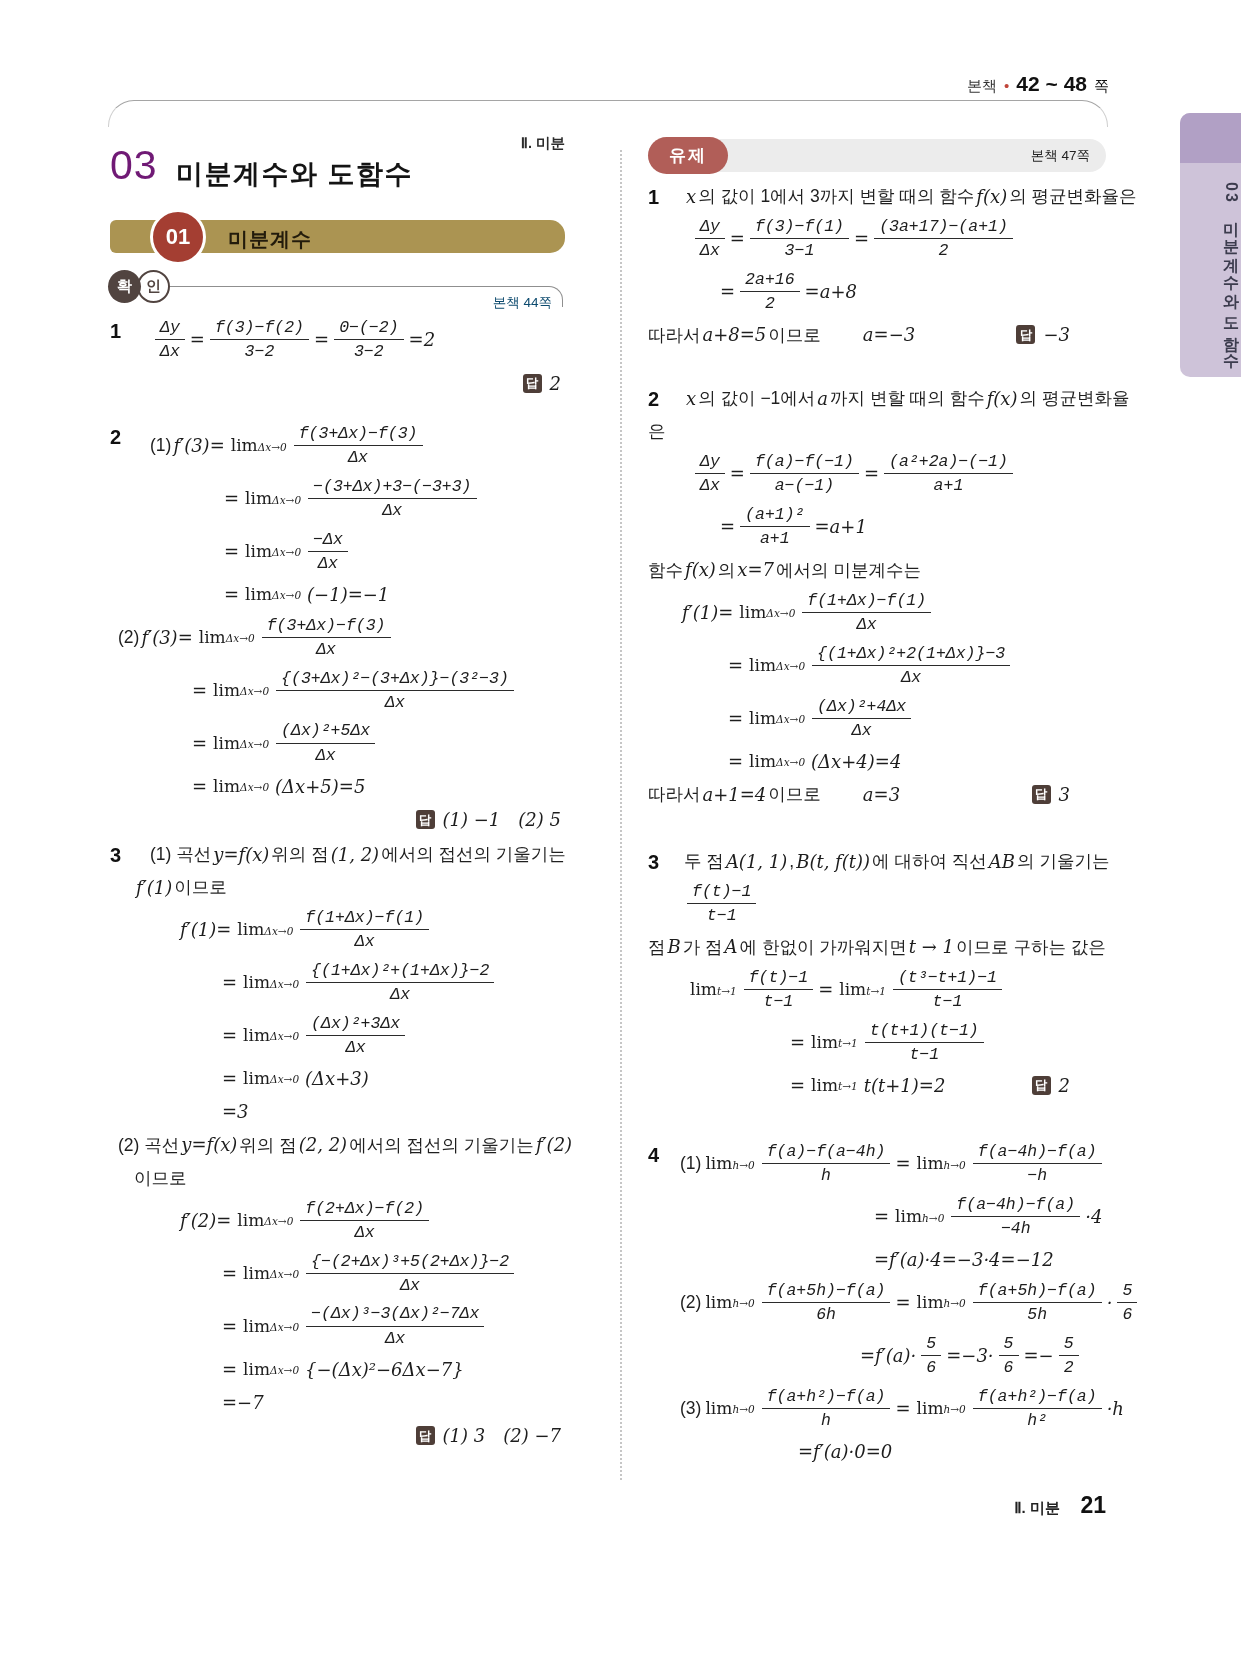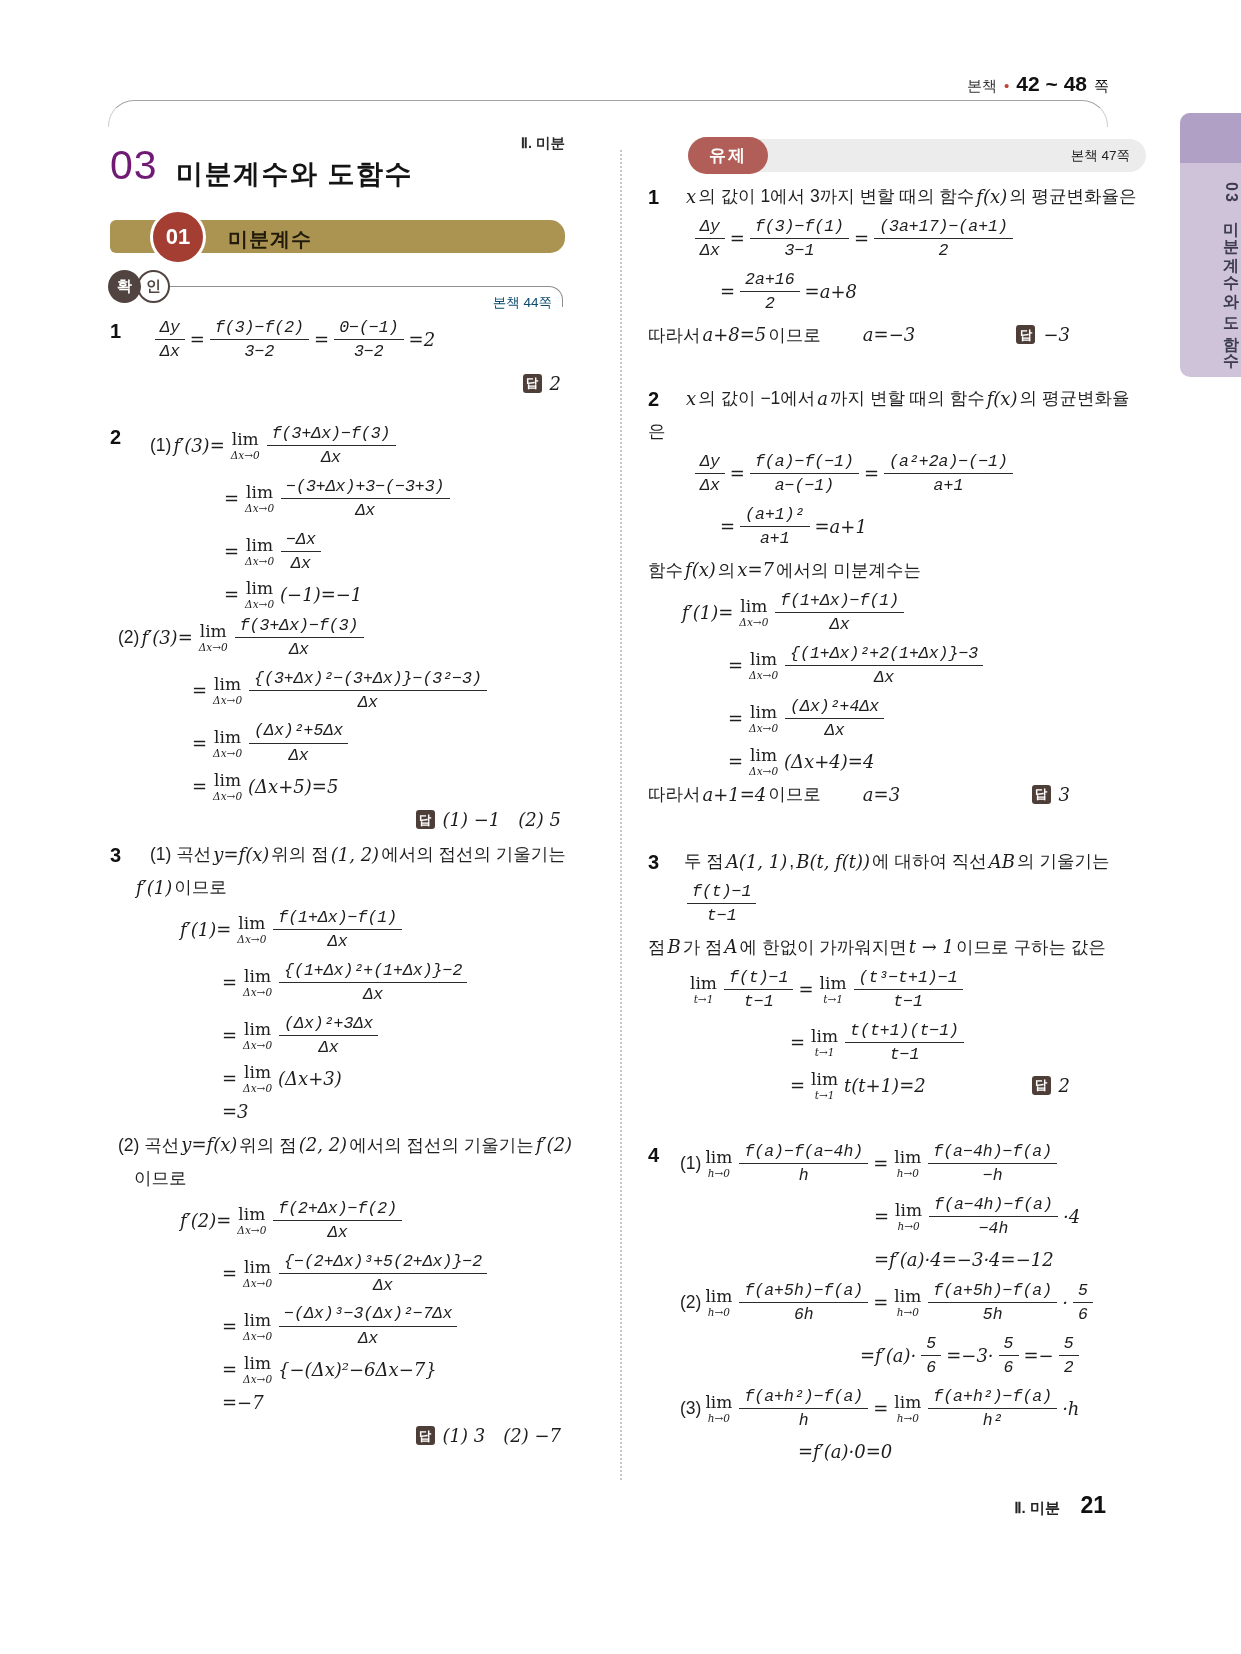--- a/index.html
+++ b/index.html
@@ -29,21 +29,21 @@
   
   .confirm-badge{position:absolute;left:108px;top:270px;display:flex;z-index:2;}
   .cb1,.cb2{width:33px;height:33px;border-radius:50%;display:flex;align-items:center;justify-content:center;
             font-size:15px;font-weight:bold;box-sizing:border-box;}
   .cb1{background:#514440;color:#fff;z-index:2;}
   .cb2{background:#fff;color:#514440;border:2.5px solid #514440;margin-left:-4px;z-index:1;}
   .confirm-rule{position:absolute;left:150px;top:286px;width:412px;height:20px;
                 border-top:1.5px solid #8f8f8f;border-right:1.5px solid #8f8f8f;border-radius:0 14px 0 0;}
   .confirm-page{position:absolute;left:420px;top:294px;width:132px;text-align:right;font-size:13.5px;color:#0c4a6e;}
   
-  .yuje-bar{position:absolute;left:688px;top:139px;width:458px;height:33px;background:#ececec;border-radius:17px;}
+  .yuje-bar{position:absolute;left:648px;top:139px;width:458px;height:33px;background:#ececec;border-radius:17px;}
   .yuje-pill{position:absolute;left:0;top:-2px;height:37px;padding:0 21px;background:#b15e58;color:#fff;
              border-radius:19px;font-weight:bold;font-size:17px;display:flex;align-items:center;letter-spacing:2px;}
   .yuje-page{position:absolute;right:16px;top:8px;font-size:13.5px;color:#222;}
   
   .divider{position:absolute;left:620px;top:150px;height:1330px;width:0;border-left:2px dotted #c6c6c6;}
   
   .side-tab{position:absolute;left:1180px;top:113px;width:61px;height:264px;background:#cec3d9;
             border-radius:10px 0 0 10px;overflow:hidden;}
   .side-tab .cap{height:50px;background:#b1a0c5;}
   .side-tab .vtext{position:absolute;top:58px;left:0;width:100%;height:200px;
@@ -62,21 +62,21 @@
   #col-right .problem:nth-of-type(3){top:843px;}
   #col-right .problem:nth-of-type(4){top:1136px;}
   .pnum{position:absolute;left:0;top:8px;font-size:20px;font-weight:bold;color:#111;}
   .line{display:flex;align-items:center;white-space:nowrap;margin:3px 0;min-height:30px;}
   .kr{font-size:17.5px;color:#1f1f1f;}
   .m{font-family:"DejaVu Serif",serif;font-style:italic;font-size:18px;margin:0 2px;color:#1d1d1d;}
   .frac{display:inline-flex;flex-direction:column;align-items:center;margin:2px 3px;
         font-family:Liberation Mono, monospace;font-style:italic;font-size:16.5px;line-height:1.3;color:#1d1d1d;}
   .frac .fn{padding:0 5px 1px;border-bottom:1.4px solid #2b2b2b;}
   .frac .fd{padding:1px 5px 0;}
-  .lim{display:inline-flex;flex-direction:column;align-items:center;margin:0 4px;line-height:1;
+  .lim{display:inline-flex;flex-direction:row;align-items:center;margin:0 4px;line-height:1;
        font-family:"DejaVu Serif",serif;color:#1d1d1d;}
   .lim .lt{font-size:17px;}
   .lim .ls{font-size:10.5px;font-style:italic;margin-top:2px;}
   .gap{display:inline-block;}
   .badge{display:inline-flex;align-items:center;justify-content:center;background:#4e3e38;color:#fff;
          font-size:12.5px;font-weight:bold;width:19px;height:19px;border-radius:3px;line-height:1;}
   .ans-text{font-family:"DejaVu Serif",serif;font-style:italic;font-size:18px;margin-left:8px;color:#1d1d1d;}
   .ans-row{display:flex;justify-content:flex-end;align-items:center;margin-top:8px;padding-right:4px;}
   .answer-inline{margin-left:auto;display:flex;align-items:center;padding-right:36px;}
   
@@ -128,21 +128,21 @@
             <span class="fn">Δy</span>
             <span class="fd">Δx</span>
           </span>
           <span class="m">=</span>
           <span class="frac">
             <span class="fn">f(3)−f(2)</span>
             <span class="fd">3−2</span>
           </span>
           <span class="m">=</span>
           <span class="frac">
-            <span class="fn">0−(−1)</span>
+            <span class="fn">0−(−2)</span>
             <span class="fd">3−2</span>
           </span>
           <span class="m">=2</span>
         </div>
         <div class="ans-row">
           <span style="display: inline-flex; align-items: center;">
             <span class="badge">답</span>
             <span class="ans-text">2</span>
           </span>
         </div>

